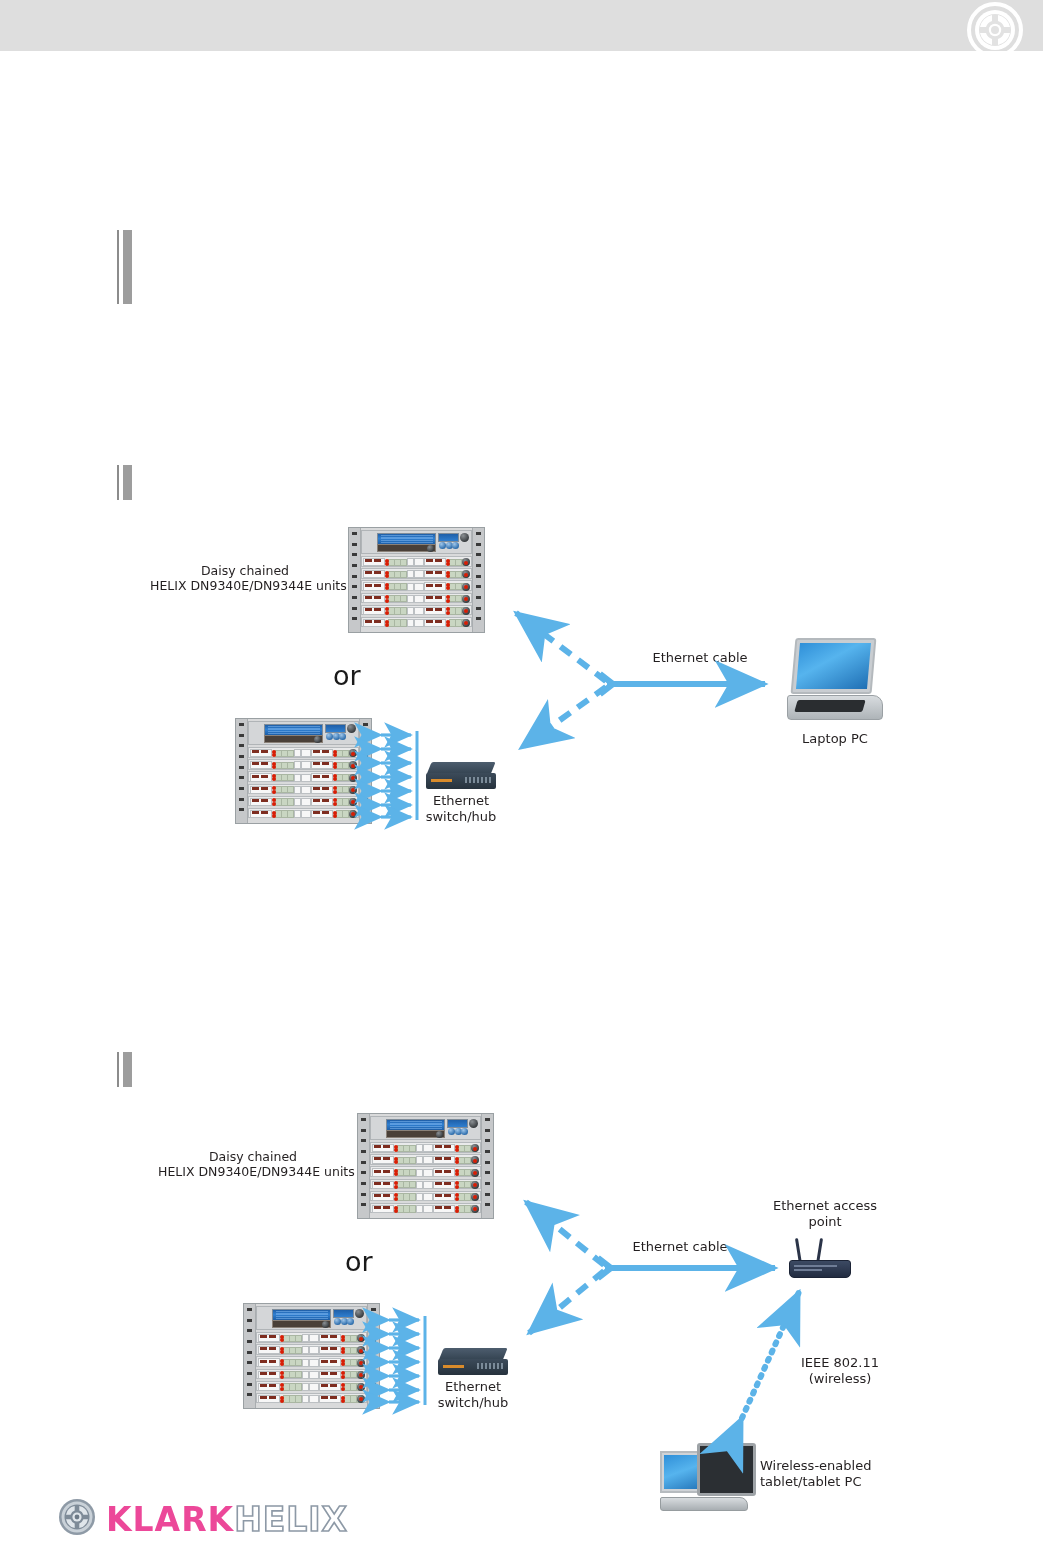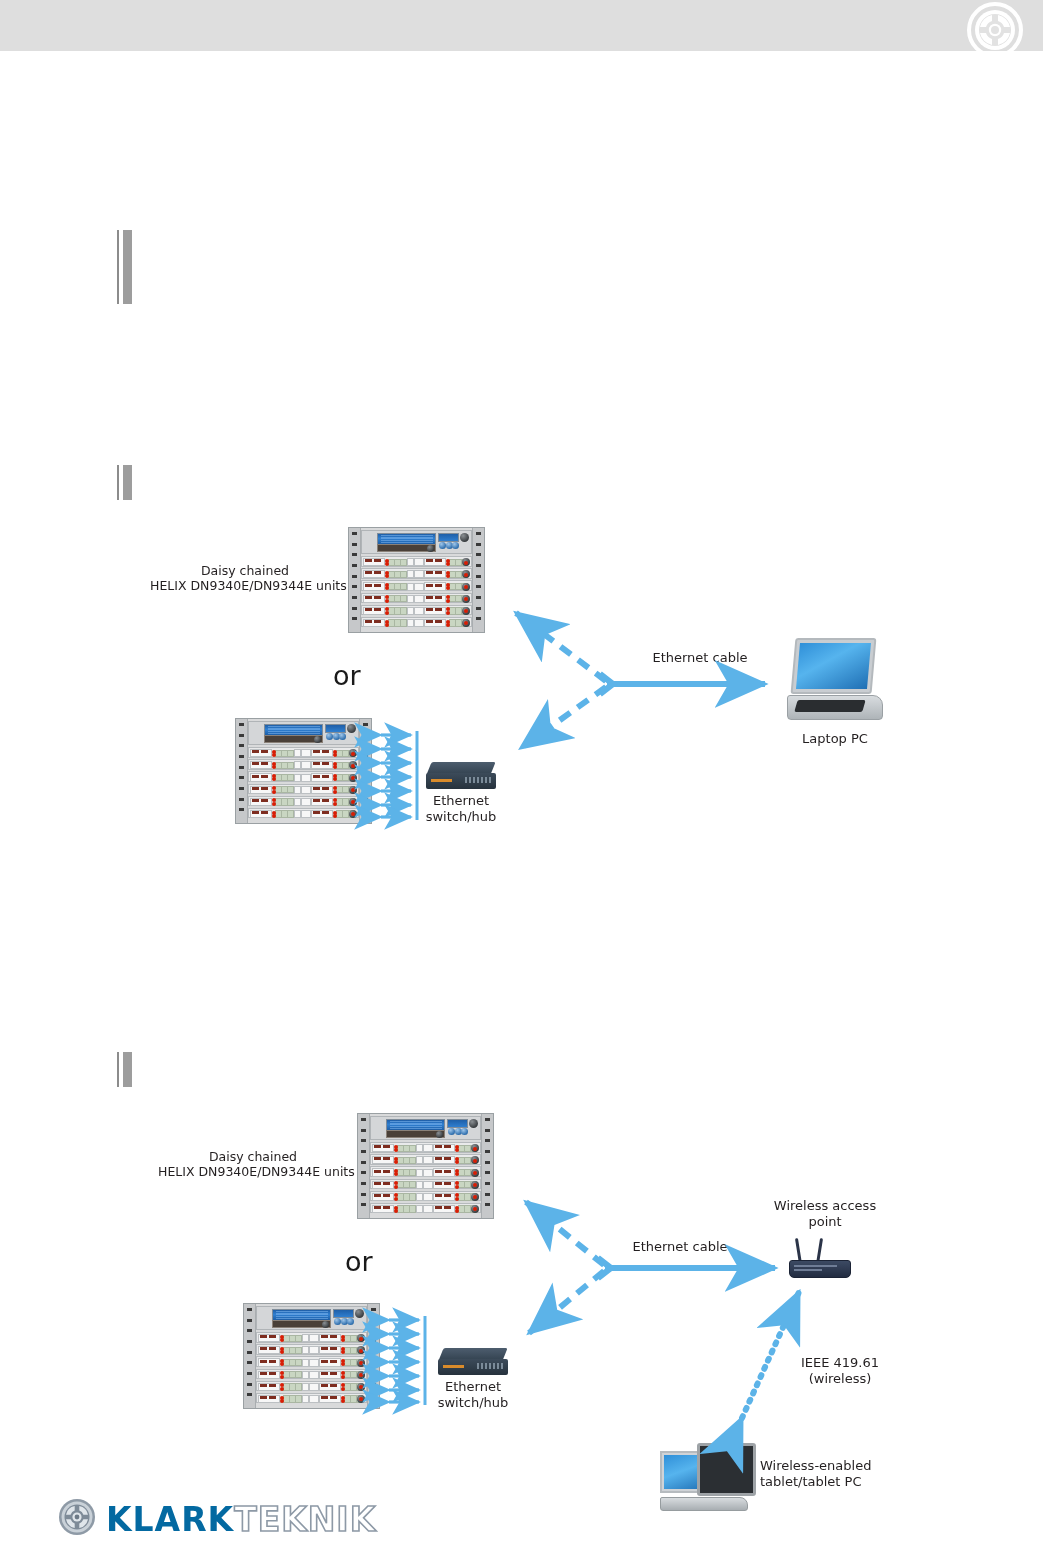--- a/index.html
+++ b/index.html
@@ -92,21 +92,21 @@
         transform:skewX(-22deg);border-radius:2px;}
   .eswitch .front{position:absolute;left:0;bottom:0;width:100%;height:58%;
         background:linear-gradient(180deg,#3c4b5a,#26323d);border-radius:2px;}
   .eswitch .amber{position:absolute;left:7%;bottom:26%;width:30%;height:3px;background:#d98b2b;}
 
   
   .brand{position:absolute;left:58px;top:1496px;height:44px;}
   .brand .wheel{position:absolute;left:0;top:2px;width:38px;height:38px;}
   .brand .word{position:absolute;left:48px;top:4px;font-size:33px;letter-spacing:1px;
         font-weight:bold;font-family:"DejaVu Sans","Liberation Sans",sans-serif;}
-  .brand .word .a{color:#0369a1;}
+  .brand .word .a{color:#ec4899;}
   .brand .word .b{color:#ffffff;-webkit-text-stroke:1.6px #8d99a6;}
 </style>
 </head>
 <body>
 
 <div class="header-band"></div>
 <div class="header-logo">
   <svg viewBox="0 0 68 56" width="68" height="56">
     <g transform="translate(34,28)">
       <circle r="26" fill="none" stroke="#ffffff" stroke-width="4"></circle>
@@ -883,24 +883,24 @@
 
 <div class="lbl" style="left:600px;top:1239px;width:160px;font-size:13px;">Ethernet cable</div>
 
 <div class="wap" style="left:789px;top:1238px;width:62px;height:40px;">
   <div class="ant" style="left:13%;top:0;height:66%;transform:rotate(-9deg);"></div>
   <div class="ant" style="left:46%;top:0;height:66%;transform:rotate(9deg);"></div>
   <div class="body"></div>
   <div class="stripe" style="bottom:28%;"></div>
   <div class="stripe" style="bottom:18%;width:46%;"></div>
 </div>
-<div class="lbl" style="left:755px;top:1198px;width:140px;font-size:13px;line-height:16px;">Wireless access
+<div class="lbl" style="left:755px;top:1198px;width:140px;font-size:13px;line-height:16px;">Ethernet access
 point</div>
 
-<div class="lbl" style="left:765px;top:1355px;width:150px;font-size:13px;line-height:16px;">IEEE 419.61
+<div class="lbl" style="left:765px;top:1355px;width:150px;font-size:13px;line-height:16px;">IEEE 802.11
 (wireless)</div>
 
 <div class="tablet" style="left:660px;top:1443px;width:102px;height:68px;">
   <div class="lscreen">
       <i></i>
     </div>
   <div class="tscreen">
       <i></i>
     </div>
   <div class="tbase"></div>
@@ -975,15 +975,15 @@
           <path d="M2.3,-11 a11,11 0 0 1 8.7,8.7 l-4.6,0 a6.6,6.6 0 0 0 -4.1,-4.1 z"></path>
           <path d="M11,2.3 a11,11 0 0 1 -8.7,8.7 l0,-4.6 a6.6,6.6 0 0 0 4.1,-4.1 z"></path>
           <path d="M-2.3,11 a11,11 0 0 1 -8.7,-8.7 l4.6,0 a6.6,6.6 0 0 0 4.1,4.1 z"></path>
         </g>
         <circle r="4.6" fill="#dfe5ea"></circle>
         <circle r="2.4" fill="#6d7a87"></circle>
       </g>
     </svg>
   </div>
   <div class="word">
-    <span class="a">KLARK</span><span class="b">TEKNIK</span>
+    <span class="a">KLARK</span><span class="b">HELIX</span>
   </div>
 </div>
 
 </body></html>

